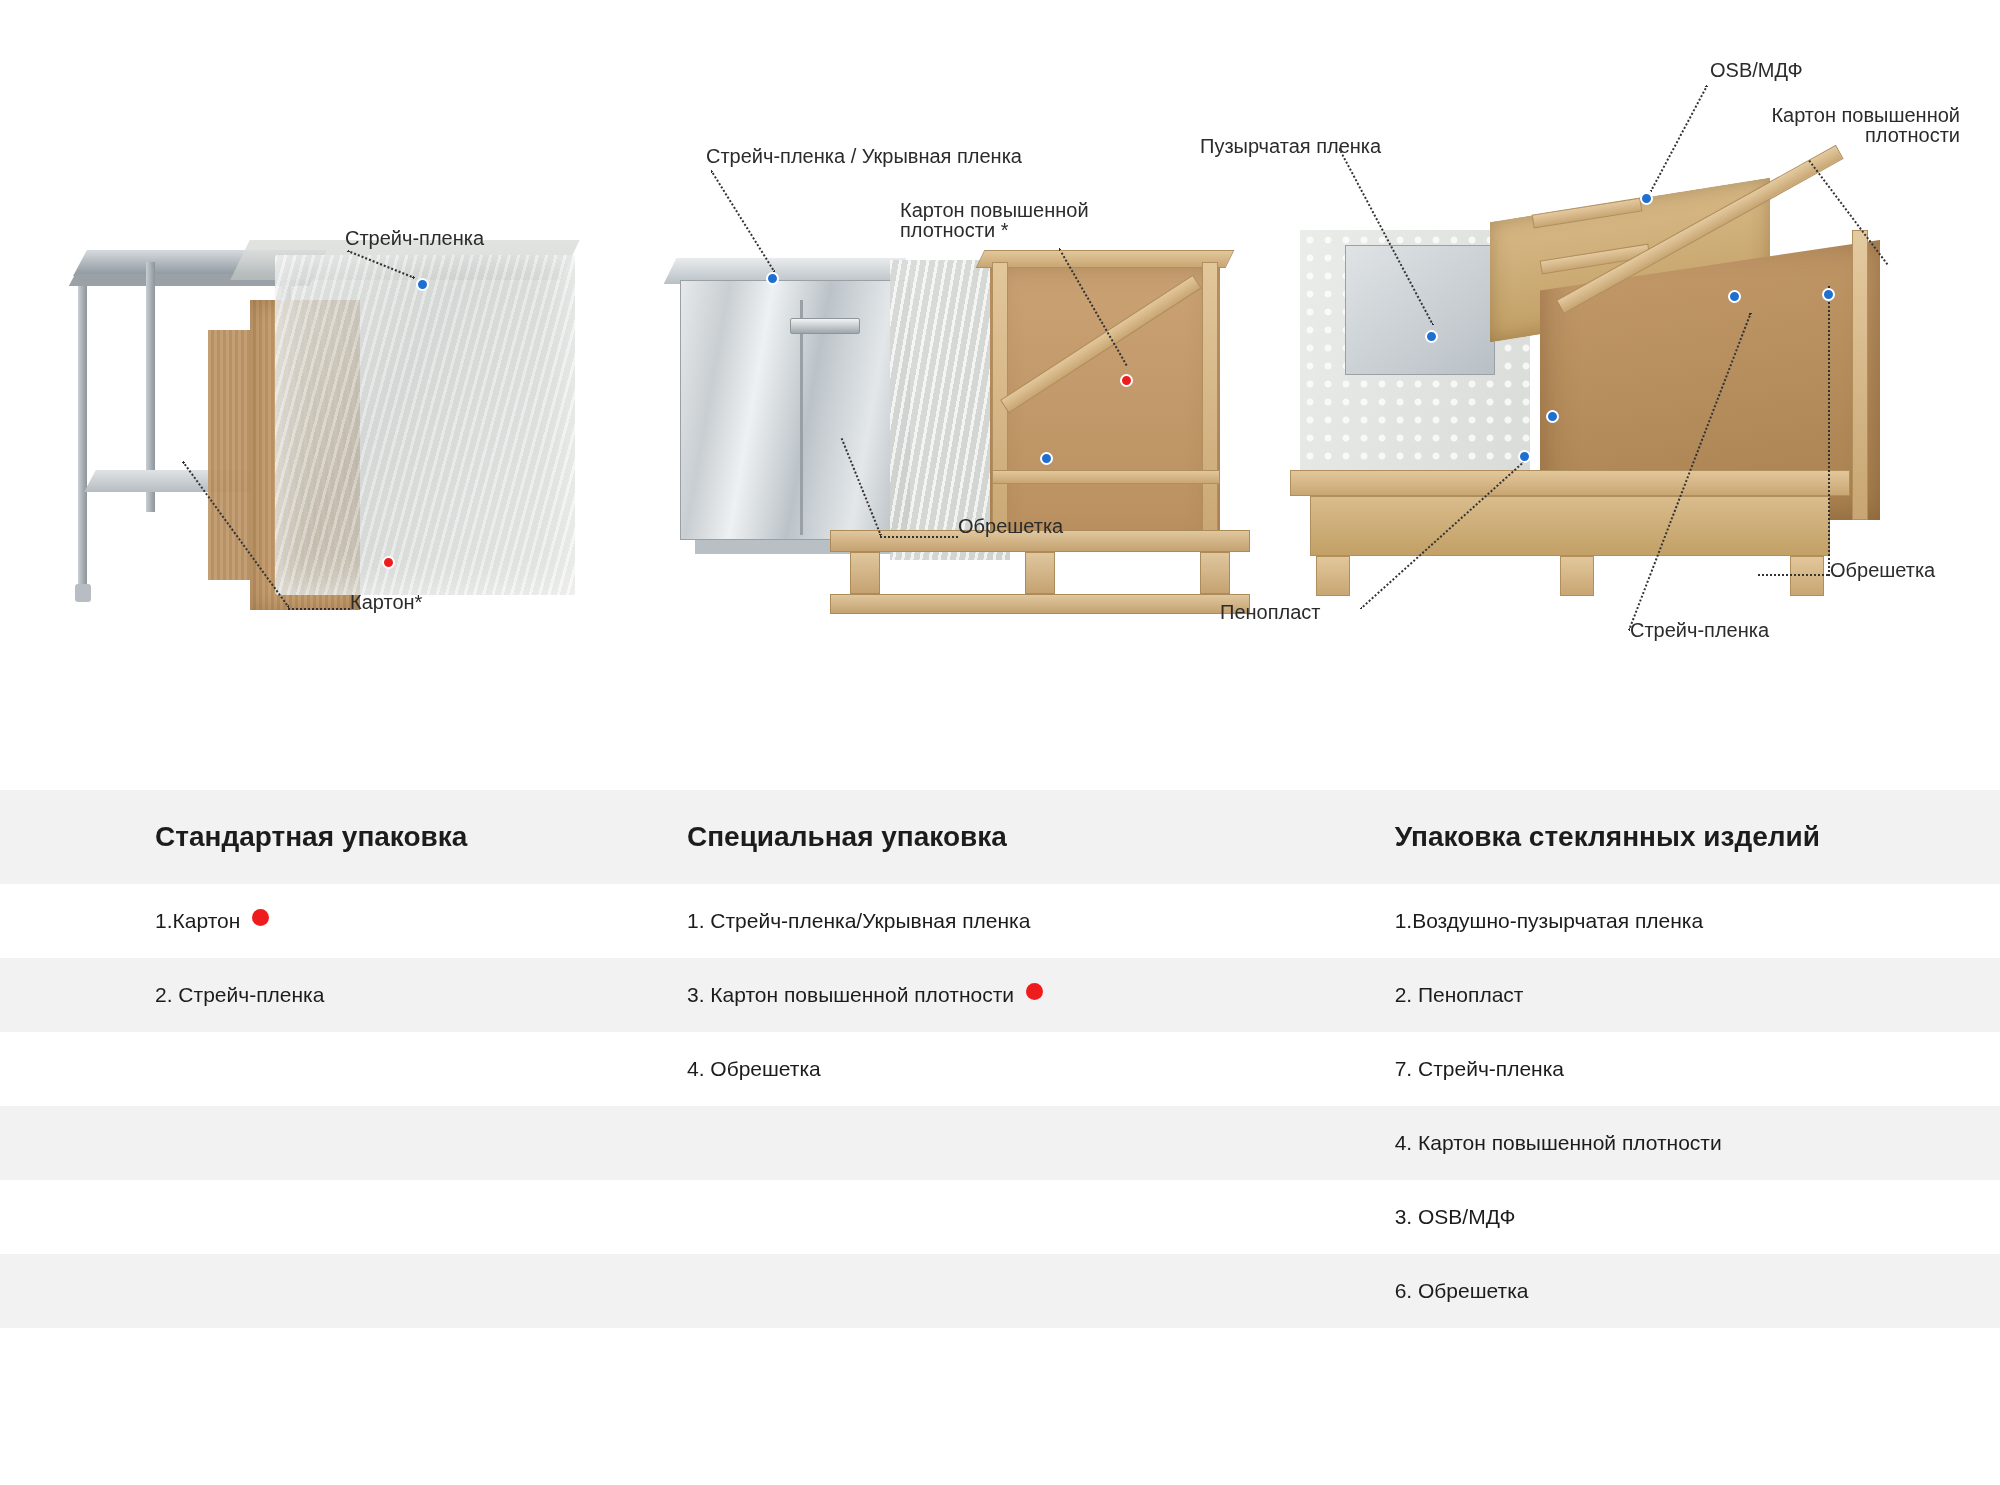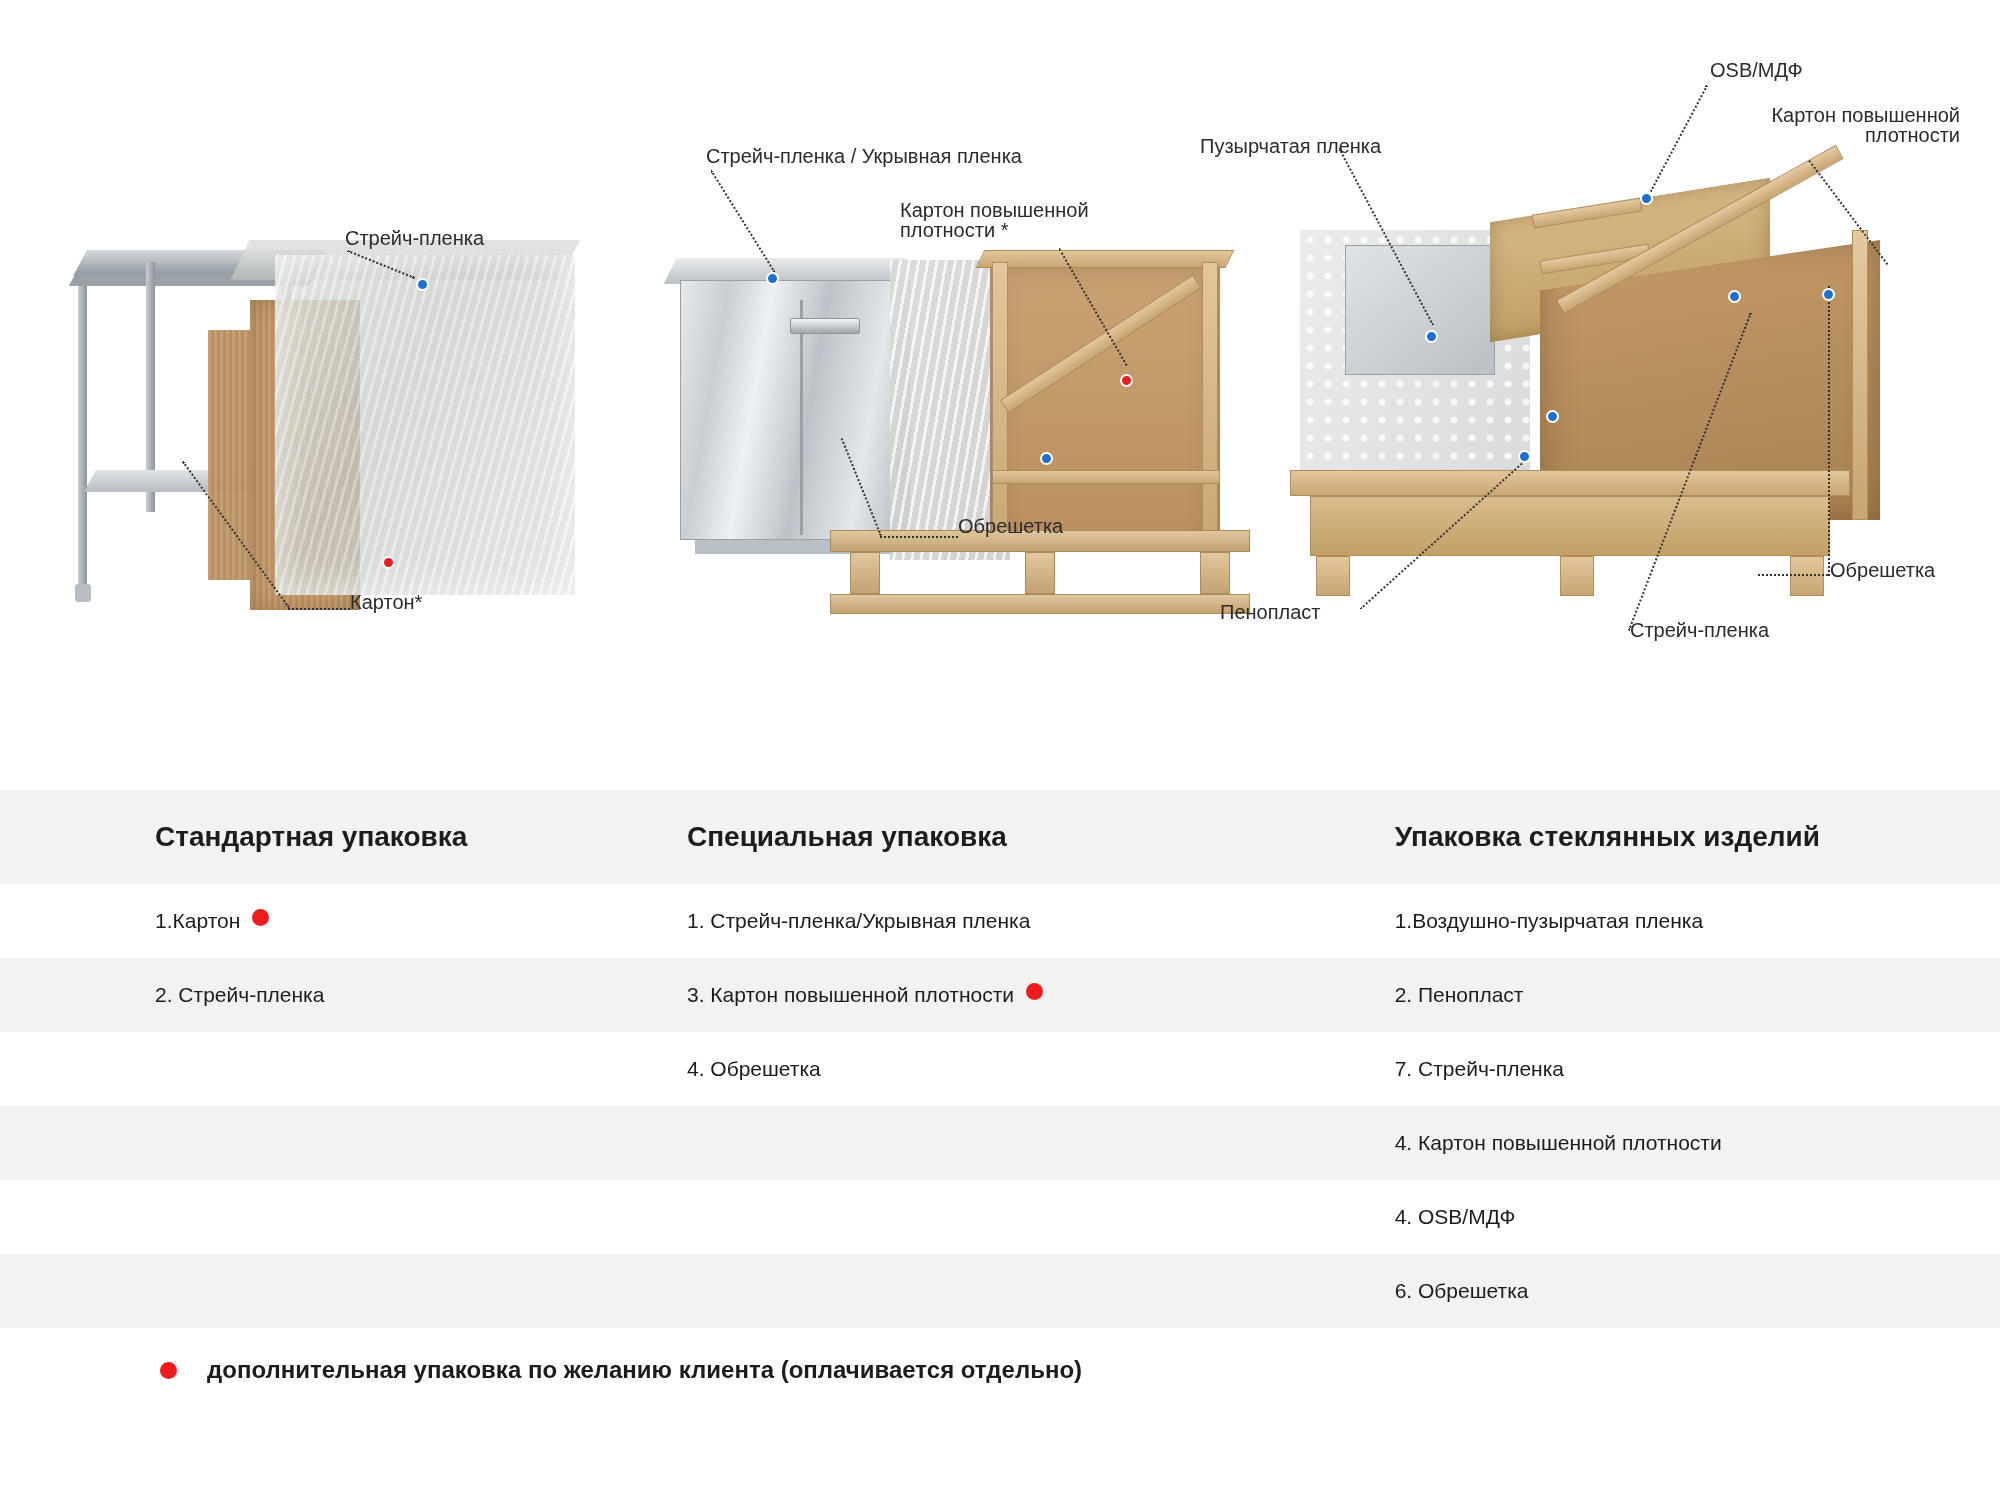--- a/index.html
+++ b/index.html
@@ -305,26 +305,22 @@
 
   <div class="tbl-row alt">
     <div class="cell col1 item"></div>
     <div class="cell col2 item"></div>
     <div class="cell col3 item">4. Картон повышенной плотности</div>
   </div>
 
   <div class="tbl-row plain">
     <div class="cell col1 item"></div>
     <div class="cell col2 item"></div>
-    <div class="cell col3 item">4. OSB/МДФ</div>
+    <div class="cell col3 item">3. OSB/МДФ</div>
   </div>
 
   <div class="tbl-row alt">
     <div class="cell col1 item"></div>
     <div class="cell col2 item"></div>
     <div class="cell col3 item">6. Обрешетка</div>
   </div>
 
-  <div class="footnote-row">
-    <div class="fn-dot"></div>
-    <div class="footnote">дополнительная упаковка по желанию клиента (оплачивается отдельно)</div>
-  </div>
 </div>
 
 </body></html>

